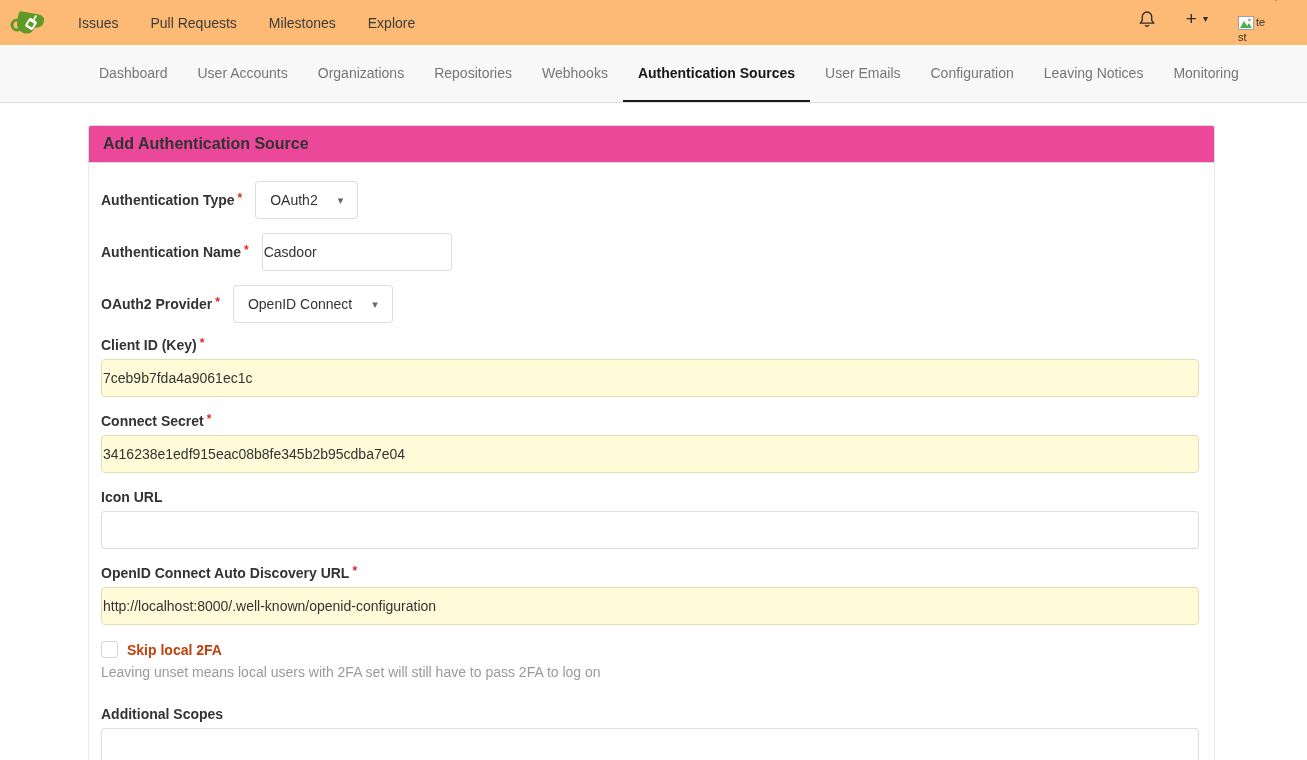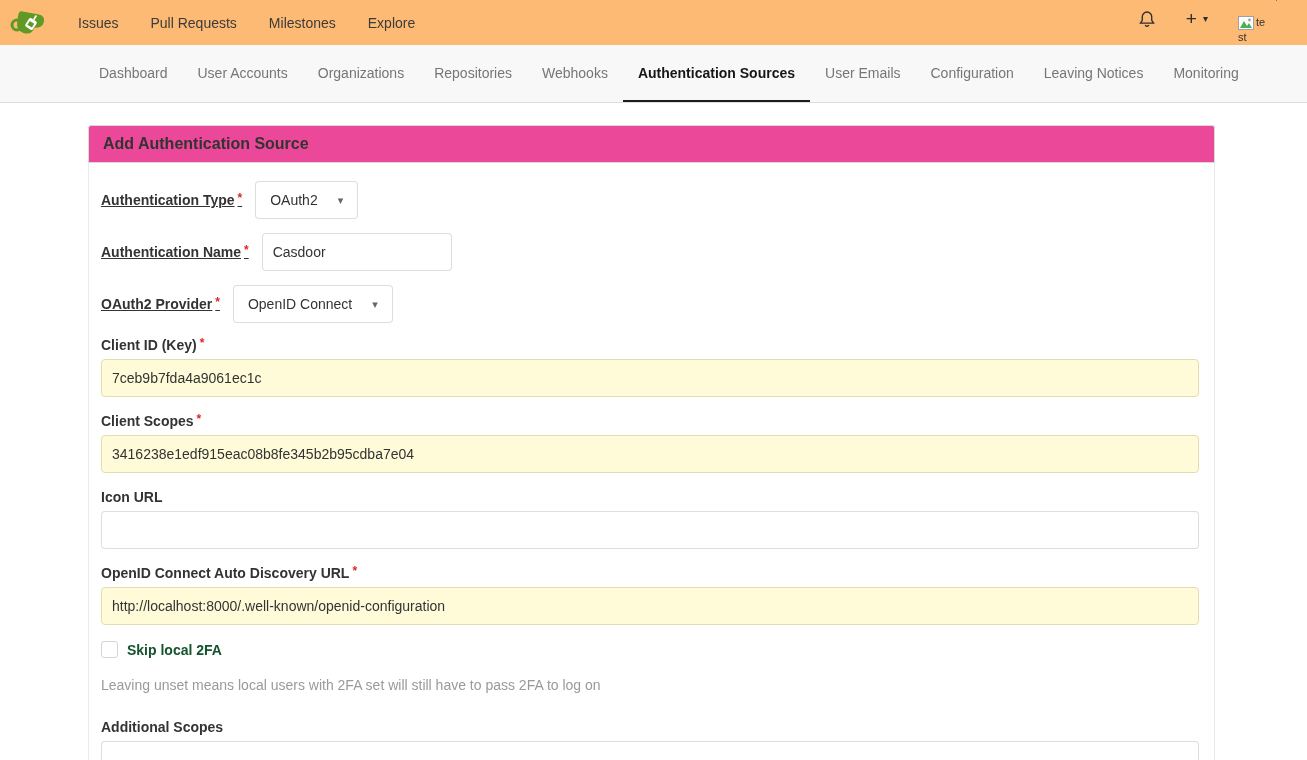--- a/index.html
+++ b/index.html
@@ -47,52 +47,52 @@
     background:#ec4899; border:1px solid #d9d9da; border-radius:3px 3px 0 0;
     padding:9px 14px; font-size:16px; font-weight:bold; color:#333;
   }
   .panel-body {
     border:1px solid #ebebec; border-top:none; background:#fff;
     padding:18px 15px 30px 12px;
   }
 
   
   .row-inline { display:flex; align-items:center; margin-bottom:14px; }
-  .row-inline > label { font-weight:600; color:#333; margin-right:13px; white-space:nowrap;text-decoration:underline; }
+  .row-inline > label { font-weight:600; color:#333; margin-right:13px; white-space:nowrap; }
   .req { color:#db2828; font-size:12px; vertical-align:top; margin-left:3px; position:relative; top:-1px; }
 
   .dropdown {
     display:inline-flex; align-items:center; background:#fff;
     border:1px solid rgba(34,36,38,.15); border-radius:4px;
     padding:11px 14px; height:38px; cursor:pointer; color:#333;
   }
   .dropdown .dd-caret { margin-left:20px; font-size:11px; color:#666; }
 
   input[type="text"] {
     font-family:"Liberation Sans","DejaVu Sans",sans-serif;
     font-size:14px; color:#333; background:#fff;
     border:1px solid rgba(34,36,38,.15); border-radius:4px;
-    height:38px; padding:0 10px; outline:none;
+    height:38px; padding:0 1px; outline:none;
   }
   .input-sm { width:190px; }
 
   .field { margin-bottom:16px; }
   .field > label { display:block; font-weight:600; color:#333; margin-bottom:6px; }
   .field input.full { width:100%; }
   input.autofill { background:#fffbd9; border-color:#e3ddae; }
 
   .checkbox-field { margin-top:16px; }
   .checkbox-row { display:flex; align-items:center; }
   .checkbox-row input[type="checkbox"] {
     width:17px; height:17px; margin:0 9px 0 0;
     accent-color:#fff; border:1px solid #d4d4d5; border-radius:3px;
     appearance:none; background:#fff; cursor:pointer;
   }
-  .checkbox-row label { font-weight:600; color:#14532d; cursor:pointer; }
-  .help-text { color:#9a9a9a; margin-top:19px; }
+  .checkbox-row label { font-weight:600; color:#c2410c; cursor:pointer; }
+  .help-text { color:#9a9a9a; margin-top:6px; }
 
   .scopes-field { margin-top:26px; margin-bottom:0; }
 </style>
 </head>
 <body>
 
 <div class="navbar">
   <div class="nav-left">
     <span class="logo">
       <svg width="36" height="32" viewBox="0 0 36 32">
@@ -171,21 +171,21 @@
         <span class="dd-caret">▾</span>
       </span>
     </div>
 
     <div class="field">
       <label><span>Client ID (Key)</span><span class="req">*</span></label>
       <input type="text" class="full autofill" value="7ceb9b7fda4a9061ec1c" style="">
     </div>
 
     <div class="field">
-      <label><span>Client Scopes</span><span class="req">*</span></label>
+      <label><span>Connect Secret</span><span class="req">*</span></label>
       <input type="text" class="full autofill" value="3416238e1edf915eac08b8fe345b2b95cdba7e04" style="">
     </div>
 
     <div class="field">
       <label><span>Icon URL</span></label>
       <input type="text" class="full" value="" style="">
     </div>
 
     <div class="field">
       <label><span>OpenID Connect Auto Discovery URL</span><span class="req">*</span></label>

